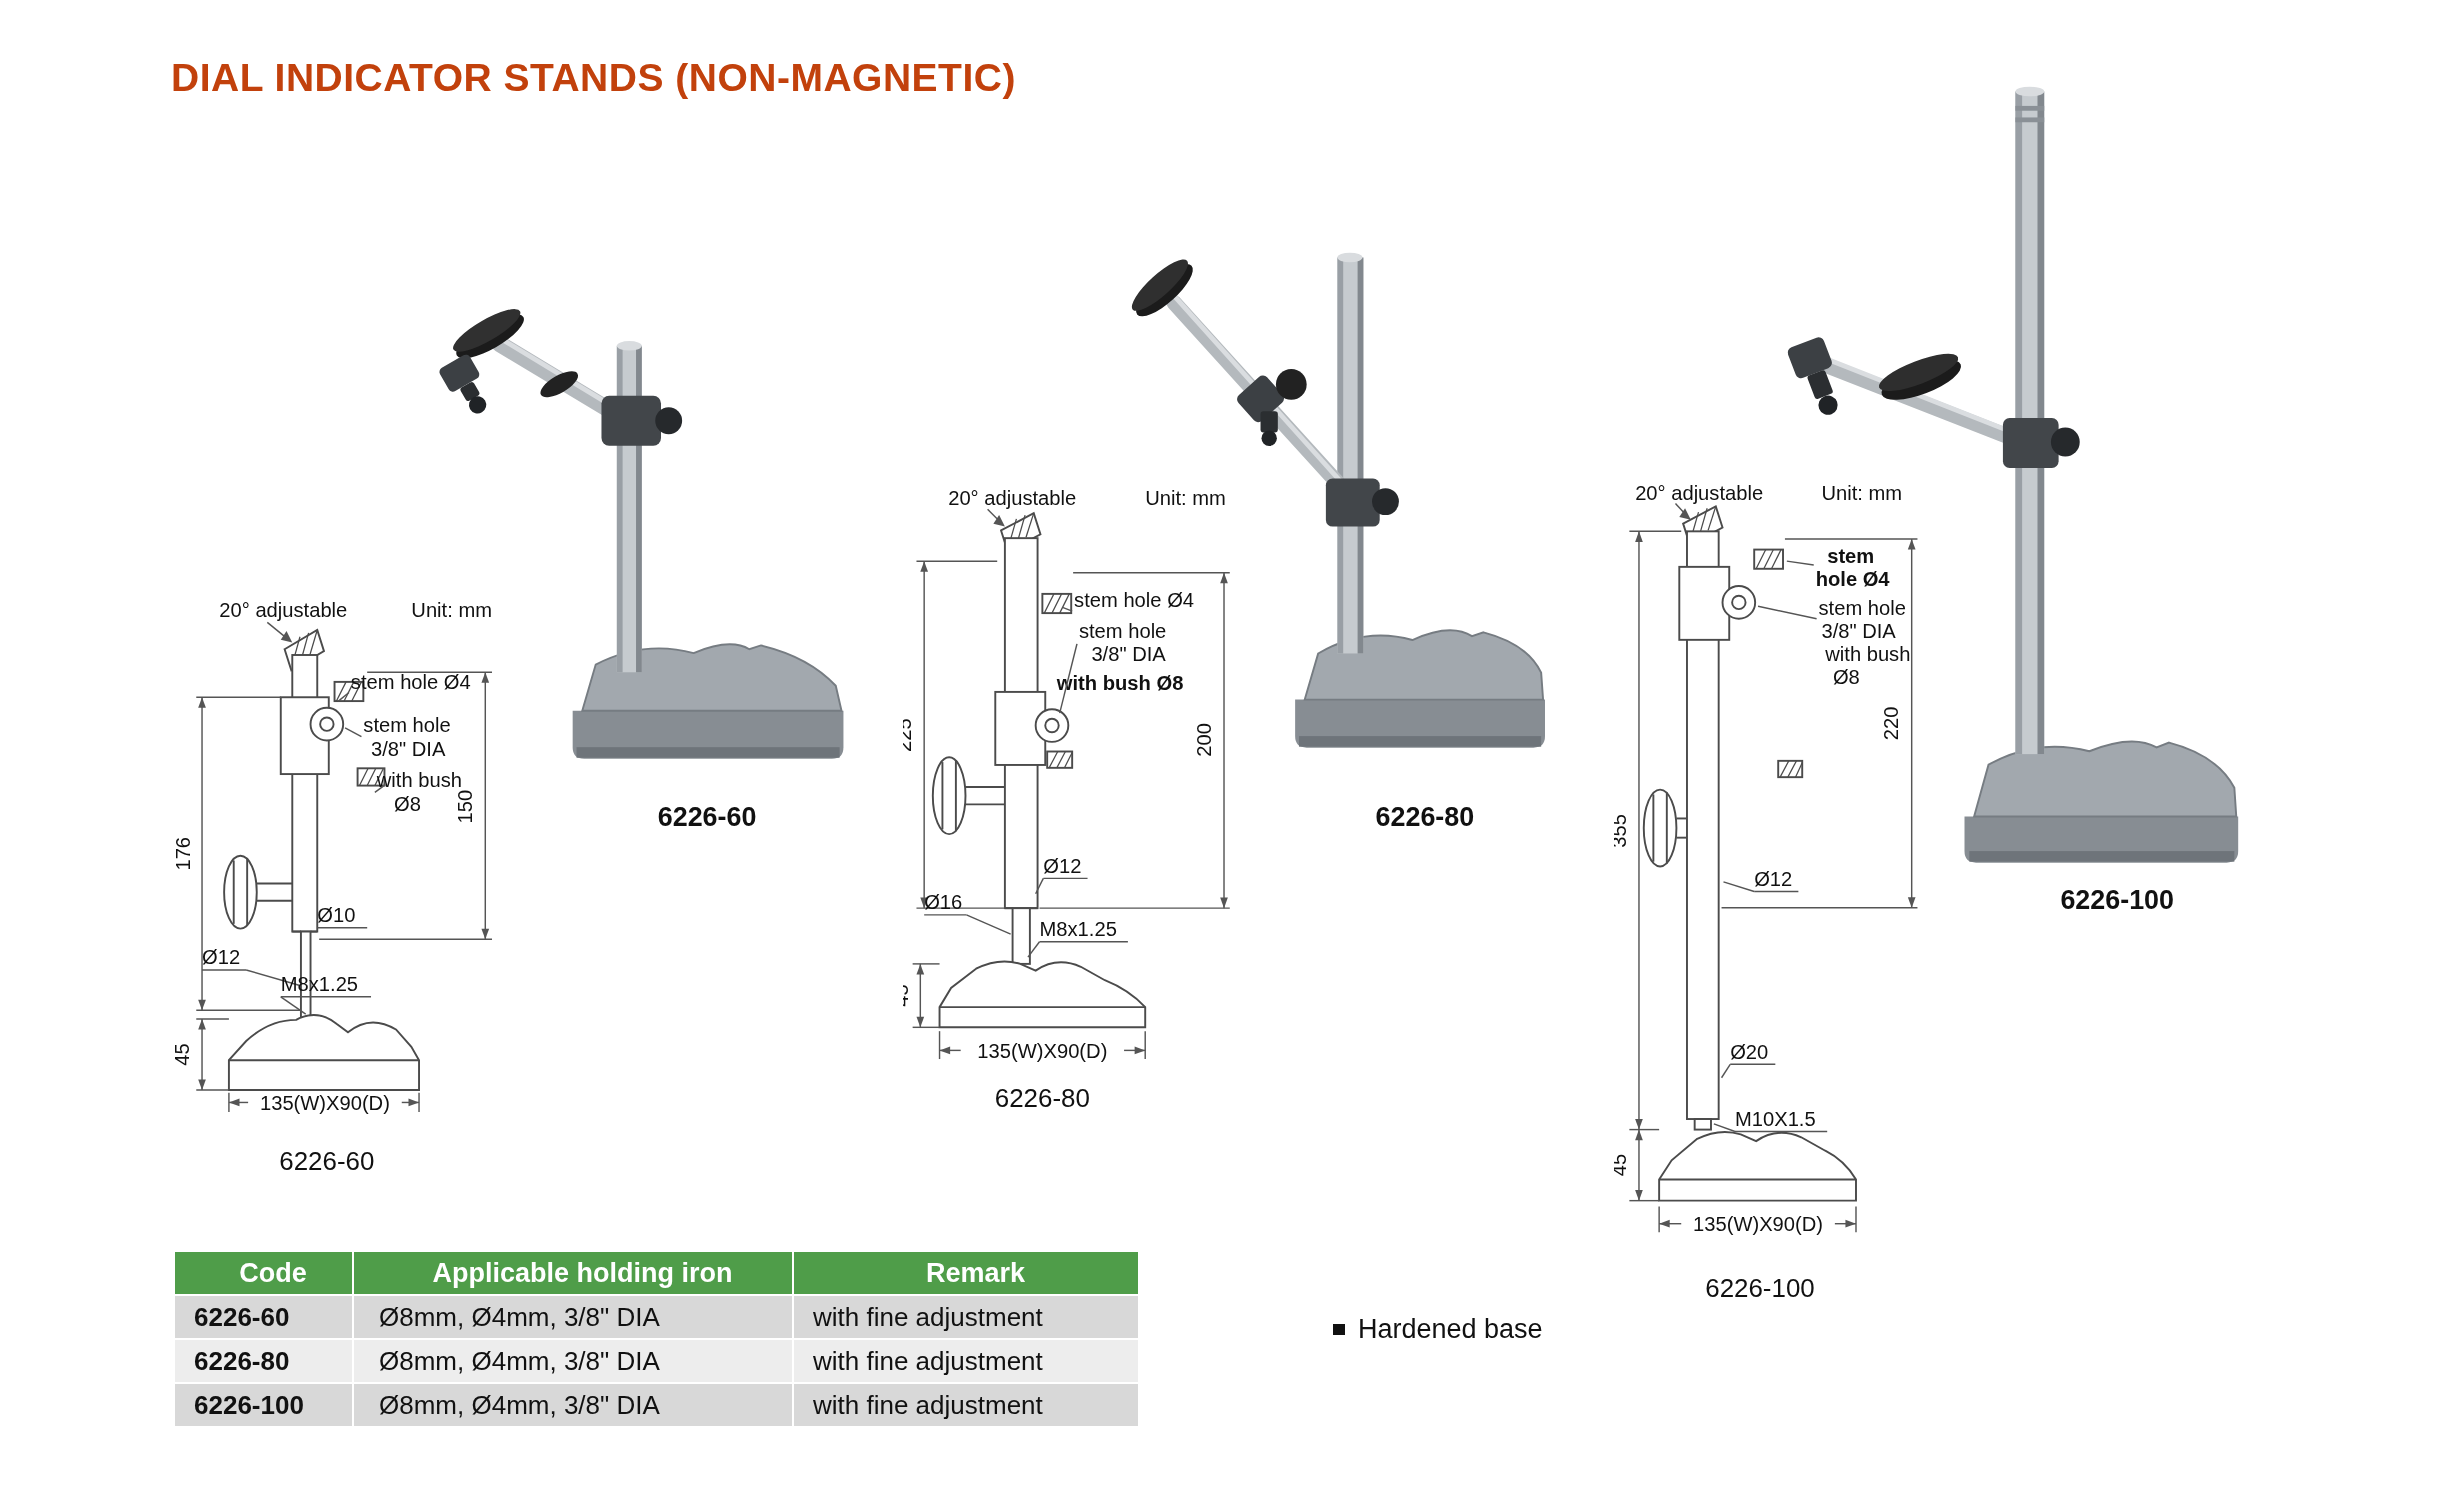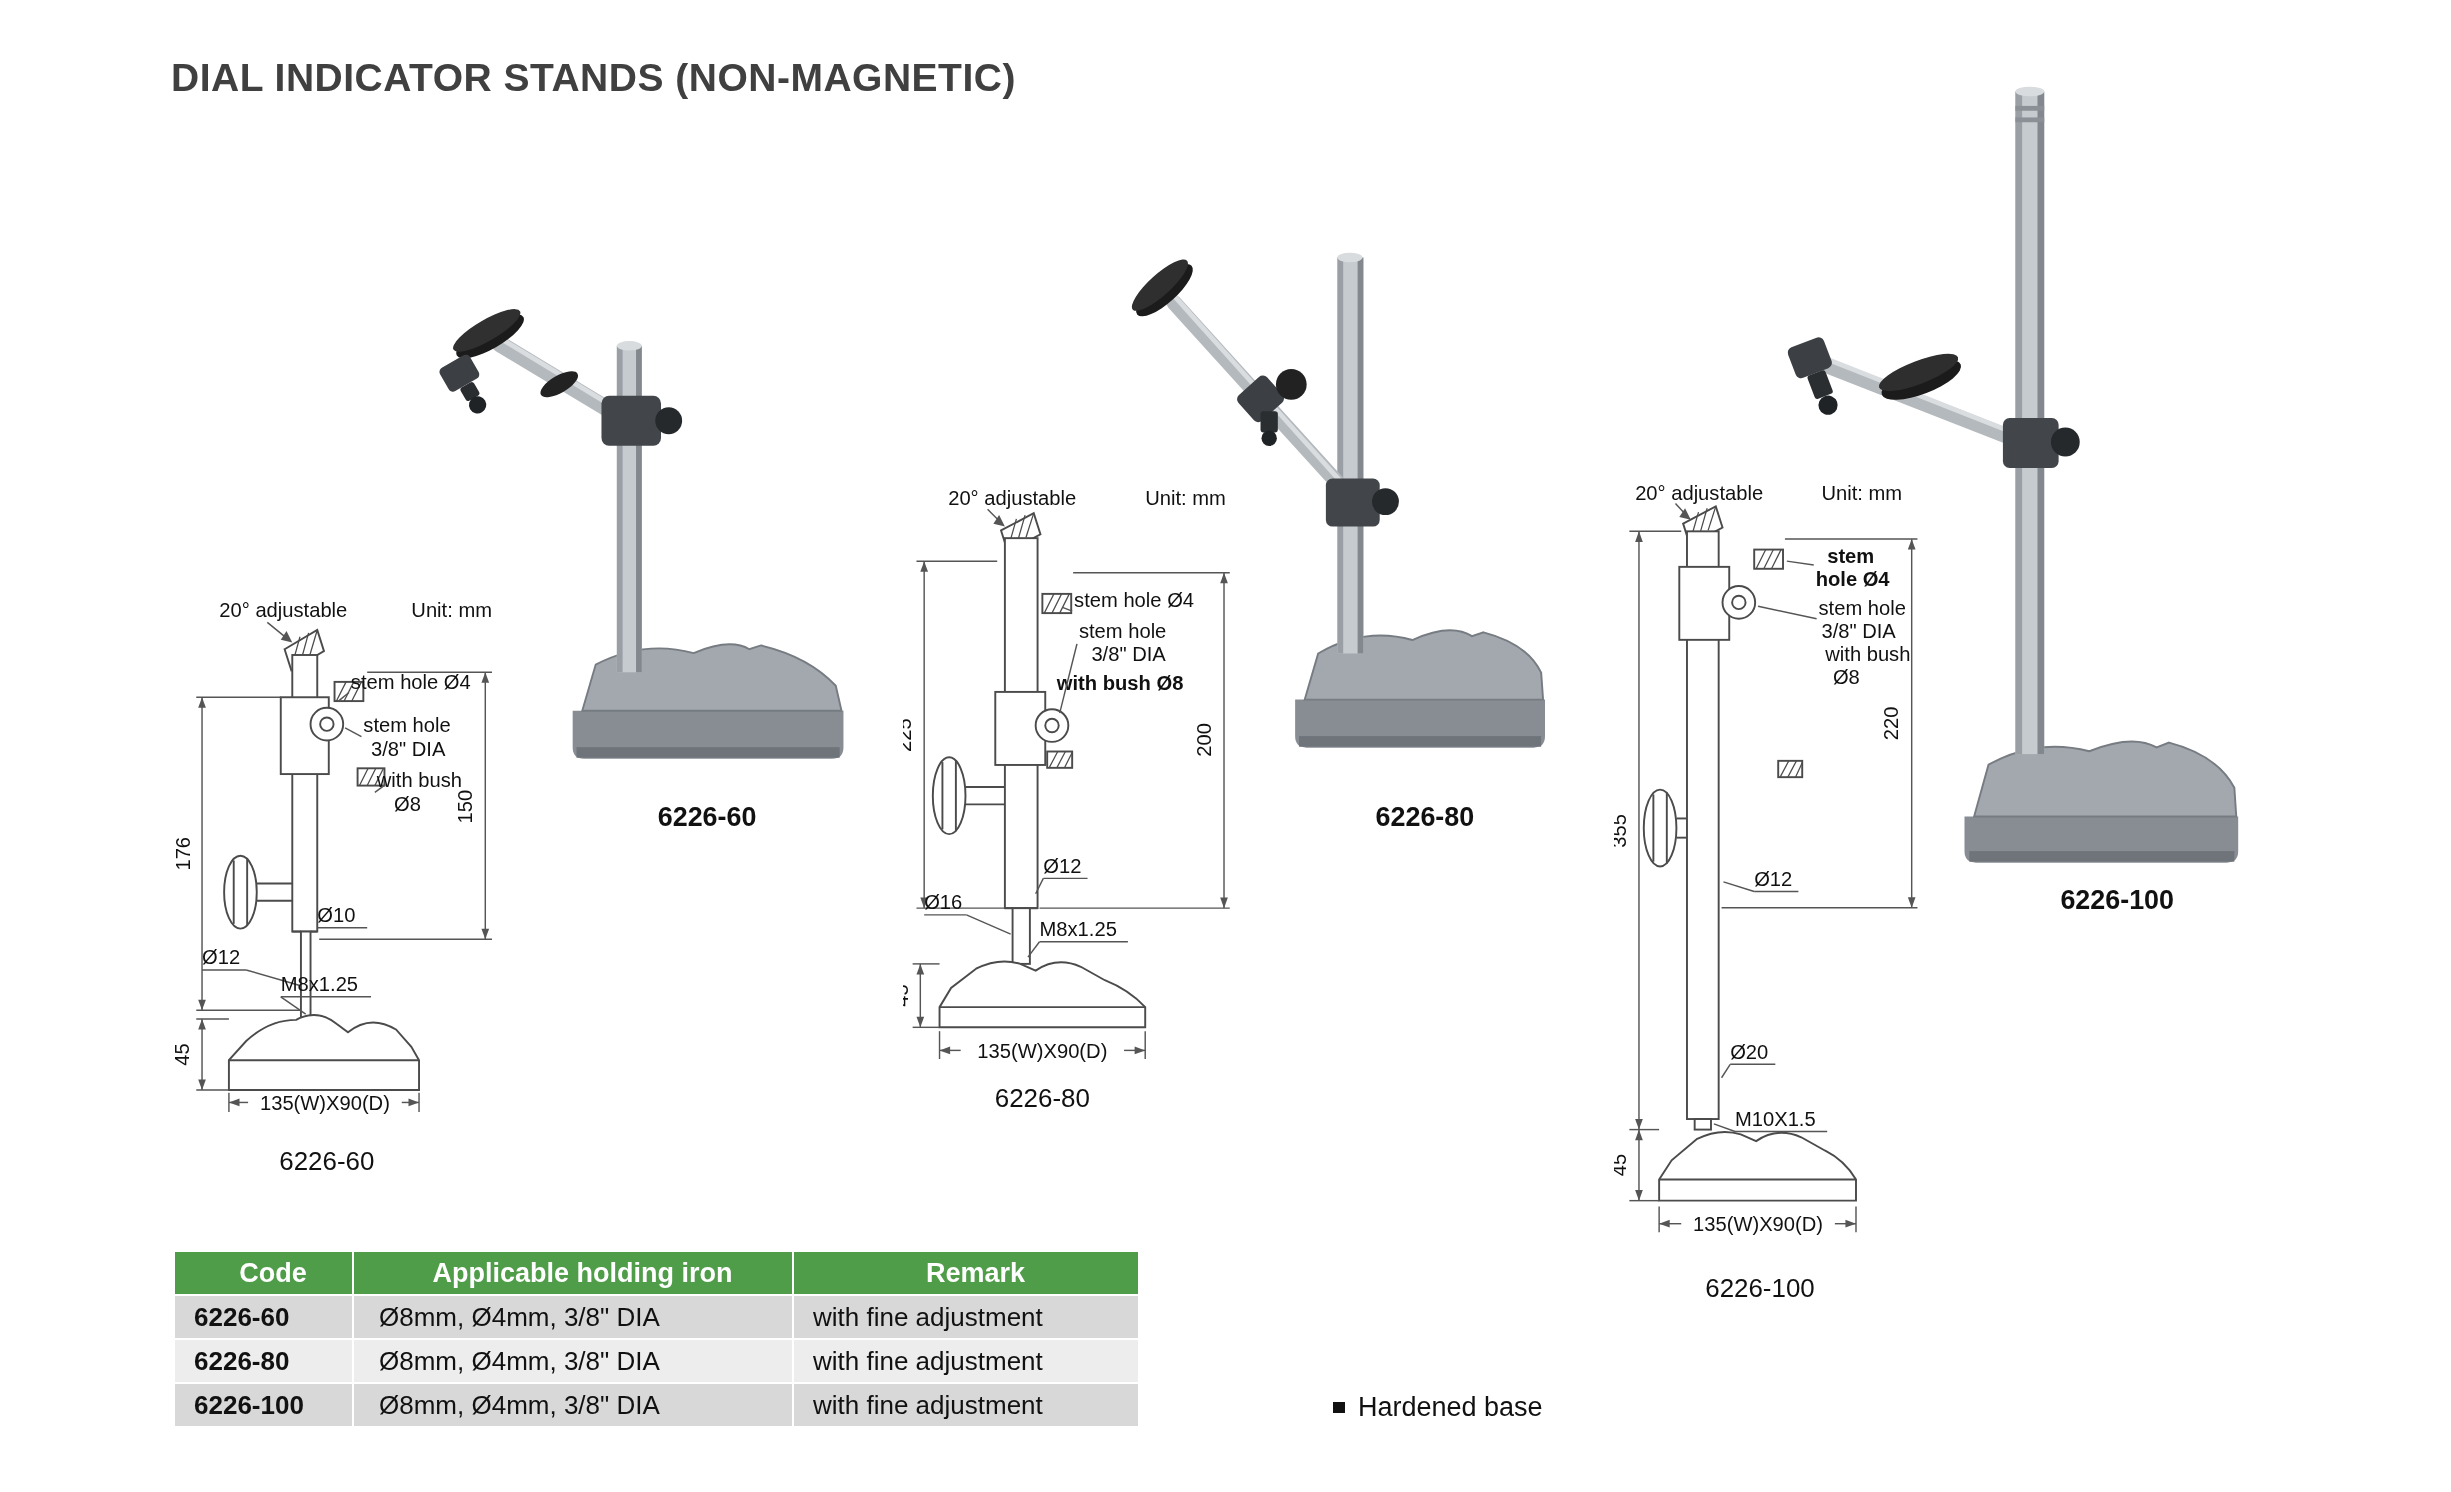--- a/index.html
+++ b/index.html
@@ -2,21 +2,21 @@
 <html><head>
 <meta charset="utf-8">
 <style>
   html,body{margin:0;padding:0;}
   body{
     width:2452px;height:1493px;position:relative;background:#ffffff;
     font-family:"Liberation Sans",sans-serif;color:#111;overflow:hidden;
   }
   .abs{position:absolute;}
   .page-title{
-    left:171px;top:56px;font-size:39px;font-weight:bold;letter-spacing:0.5px;color:#404040;
+    left:171px;top:56px;font-size:39px;font-weight:bold;letter-spacing:0.5px;color:#c2410c;
   }
   
   .ln   {stroke:#4b4b4b;stroke-width:2;fill:none;}
   .lnf  {stroke:#4b4b4b;stroke-width:2;fill:#ffffff;}
   .hat  {stroke:#4b4b4b;stroke-width:1.3;fill:none;}
   .dimln{stroke:#555555;stroke-width:1.5;fill:none;}
   .arr  {fill:#555555;stroke:none;}
   text  {stroke:none;}
   .ann  {font:21px "Liberation Sans",sans-serif;fill:#111;}
   .annb {font:bold 21px "Liberation Sans",sans-serif;fill:#111;}
@@ -27,21 +27,21 @@
   .spec-table{left:174px;top:1251px;}
   table{border-collapse:separate;border-spacing:0;font-size:26px;}
   th,td{border:1.9px solid #ffffff;height:42px;vertical-align:middle;}
   th{background:#4f9d49;color:#ffffff;font-weight:bold;text-align:center;padding:0 0 0 19px;font-size:27px;}
   td{padding:0 0 0 19px;}
   td.c2{padding-left:25px;}
   tr.r-odd td{background:#d8d8d8;}
   tr.r-even td{background:#ededed;}
   td.code{font-weight:bold;}
   
-  .features{left:1333px;top:1392px;font-size:27px;}
+  .features{left:1333px;top:1314px;font-size:27px;}
   .feature-line{display:flex;align-items:center;margin-bottom:12.5px;white-space:nowrap;}
   .sq{width:11.5px;height:11.5px;background:#111;display:inline-block;margin-right:13.4px;flex:0 0 auto;}
 </style>
 </head>
 <body>
 
 <div class="abs page-title">DIAL INDICATOR STANDS (NON-MAGNETIC)</div>
 
 <div class="abs" style="left:173px;top:269px;width:711px;height:941px;">
 <svg width="711" height="941" viewBox="0 0 740 980">

